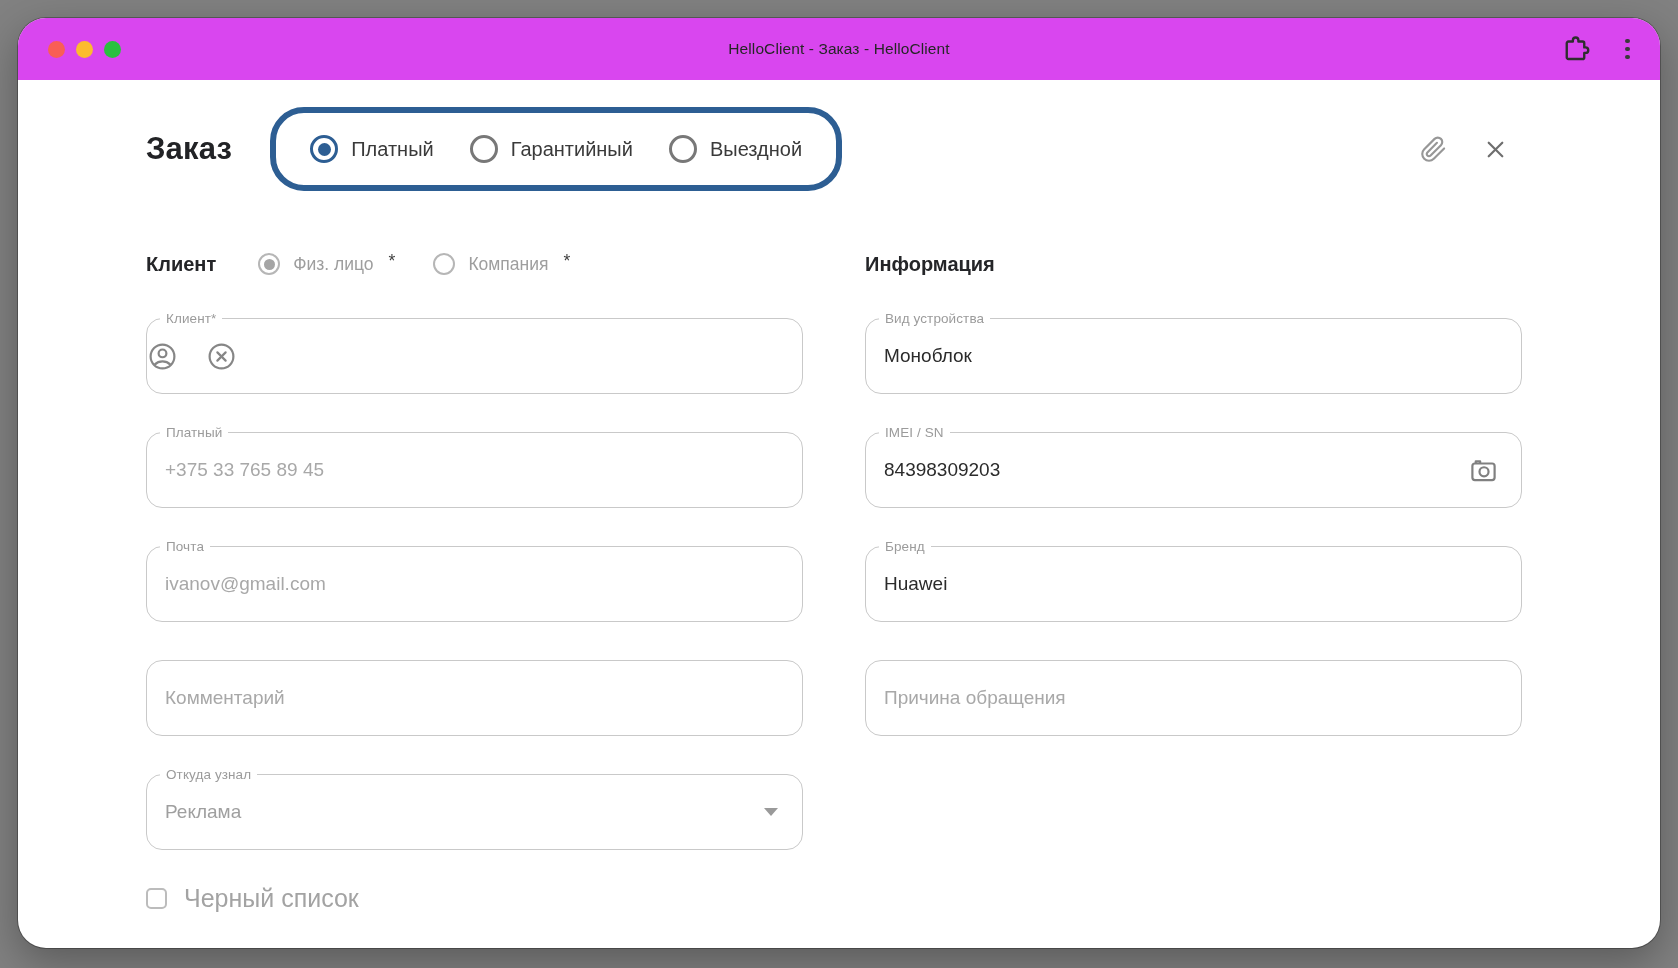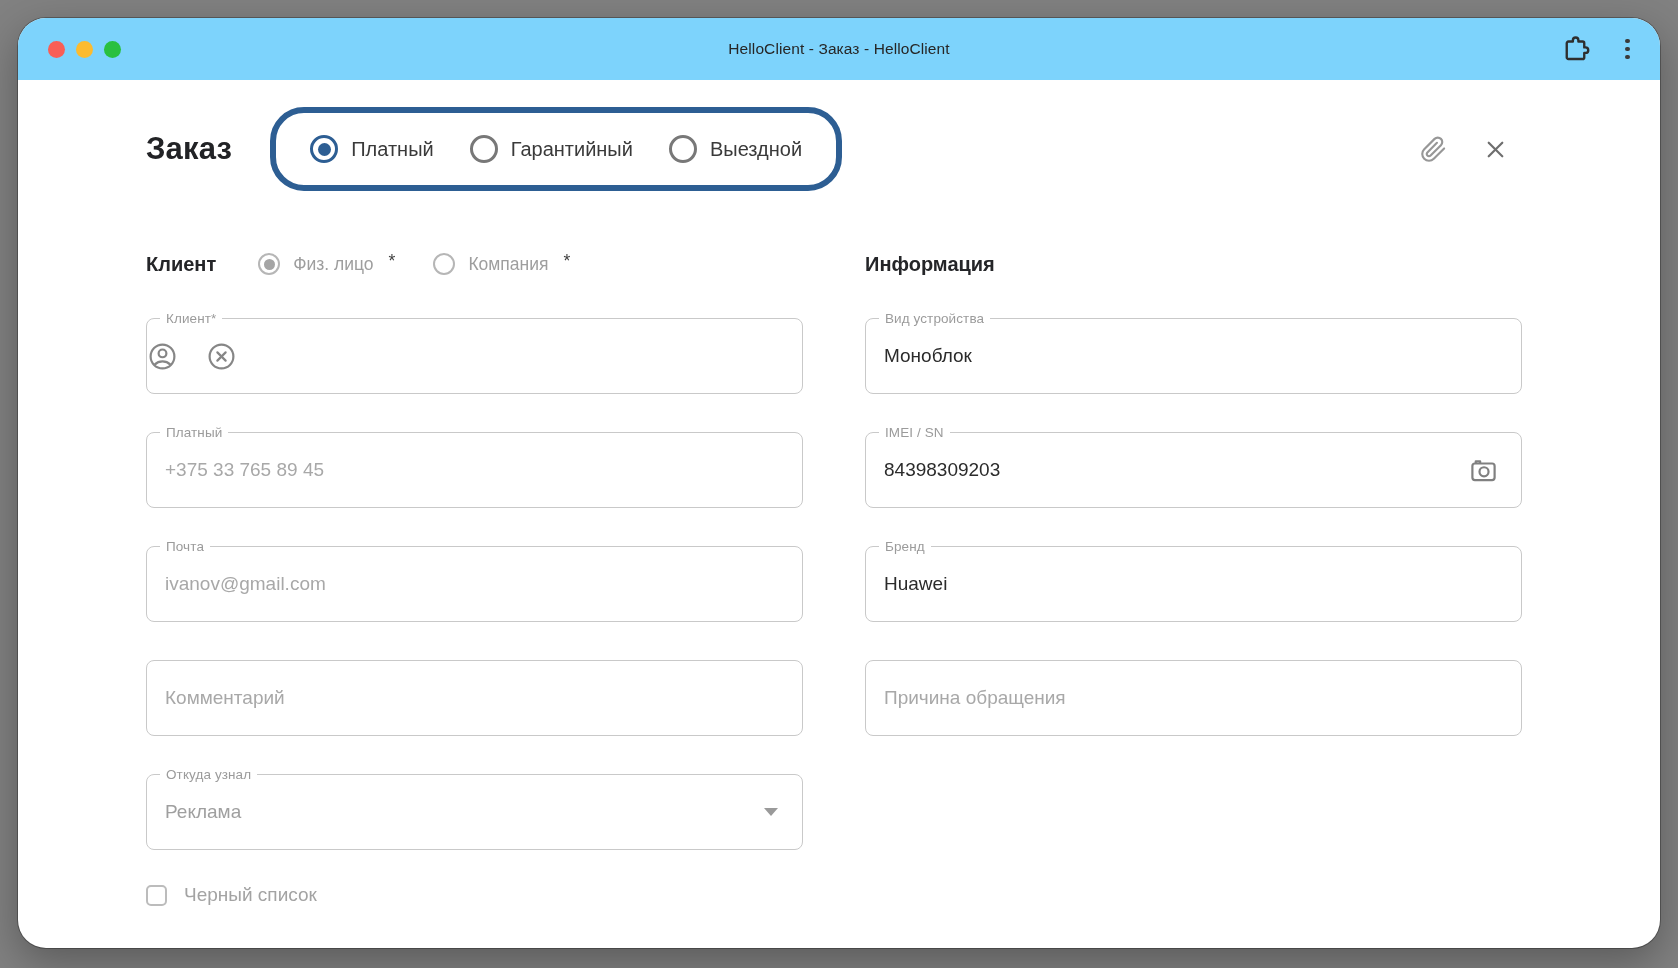--- a/index.html
+++ b/index.html
@@ -13,21 +13,21 @@
   #canvas{position:relative;width:1678px;height:968px;}
   
   .window{
     position:absolute;left:18px;top:18px;right:18px;bottom:20px;
     background:#ffffff;border-radius:28px;
     box-shadow:0 0 0 1px rgba(0,0,0,.28), 0 14px 42px rgba(0,0,0,.30);
     overflow:hidden;
   }
   .titlebar{
     position:relative;height:62px;display:flex;align-items:center;
-    background:#7dd3fc;
+    background:#d946ef;
   }
   .traffic{position:absolute;left:30px;top:0;height:62px;display:flex;align-items:center;gap:11px;}
   .light{width:17px;height:17px;border-radius:50%;}
   .win-title{
     position:absolute;left:0;right:0;text-align:center;
     font-size:15.5px;font-weight:500;color:#262626;letter-spacing:.1px;
   }
   .titlebar-right{position:absolute;right:26px;top:0;height:62px;display:flex;align-items:center;gap:28px;}
   .icon-btn{display:flex;align-items:center;justify-content:center;cursor:pointer;background:none;border:none;padding:0;}
   .kebab{display:flex;flex-direction:column;gap:3.5px;padding:4px;}
@@ -53,21 +53,21 @@
   .section-head{display:flex;align-items:center;height:28px;}
   .section-title{font-size:20px;font-weight:700;color:#242528;}
   .entity-radios{display:flex;align-items:center;gap:38px;margin-left:42px;}
   .radio.small{width:22px;height:22px;border:2.5px solid #b6b6b6;}
   .radio.small.sel::after{content:"";width:11px;height:11px;border-radius:50%;background:#a5a5a5;}
   .entity-label{font-size:17.5px;color:#9e9e9e;}
   .req{color:#3f3f3f;font-size:17.5px;position:relative;top:-3px;margin-left:2px;}
   .fields{display:flex;flex-direction:column;gap:38px;margin-top:40px;}
   .field{
     position:relative;height:76px;box-sizing:border-box;
-    border:1.5px solid #c9c9c9;border-radius:8px;
+    border:1.5px solid #c9c9c9;border-radius:16px;
     display:flex;align-items:center;background:#fff;
   }
   .float-label{
     position:absolute;top:-9px;left:13px;background:#fff;padding:0 6px;
     font-size:13.5px;color:#9b9b9b;letter-spacing:.1px;line-height:17px;
   }
   .field input{
     border:none;outline:none;background:transparent;
     font-family:"Liberation Sans","DejaVu Sans",sans-serif;
     font-size:19px;flex:1 1 auto;min-width:0;
@@ -79,21 +79,21 @@
   .trail-icons{display:flex;align-items:center;gap:28px;padding-right:22px;}
   .select-value{font-size:19px;color:#9f9f9f;padding-left:18px;flex:1;}
   .caret{
     width:0;height:0;border-left:7px solid transparent;border-right:7px solid transparent;
     border-top:8px solid #9a9a9a;margin-right:24px;
   }
   .checkbox-row{display:flex;align-items:center;gap:17px;margin-top:34px;cursor:pointer;}
   .checkbox{
     width:21px;height:21px;border:2px solid #bcbcbc;border-radius:5px;background:#fff;box-sizing:border-box;
   }
-  .checkbox-label{font-size:19px;color:#a3a3a3;}
+  .checkbox-label{font-size:25px;color:#a3a3a3;}
   svg{display:block;}
 </style>
 </head>
 <body>
 
 <div id="canvas">
   <div class="window">
 
     <div class="titlebar">
       <div class="traffic">

